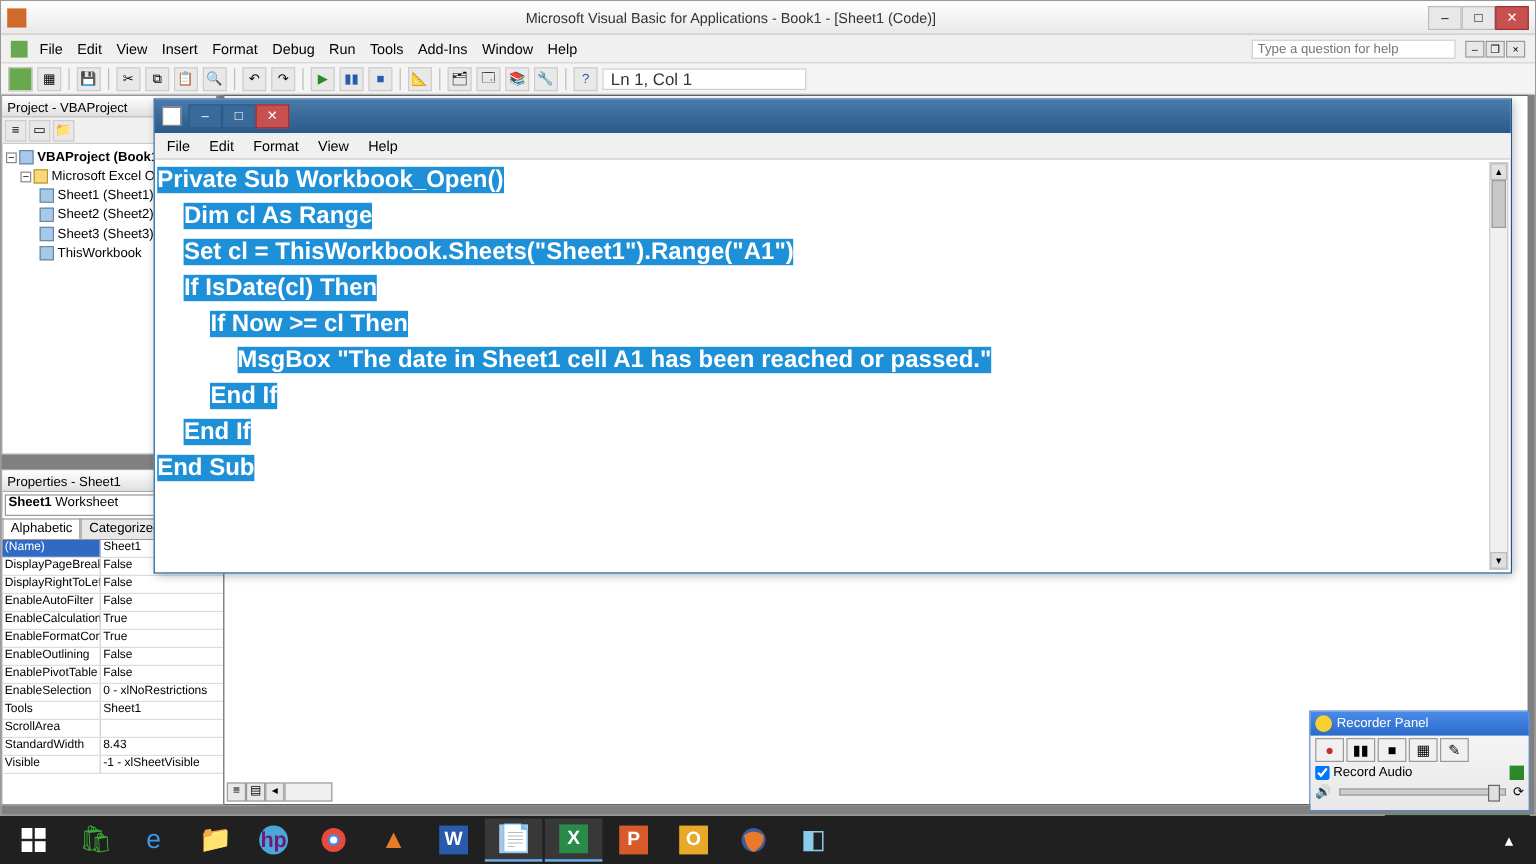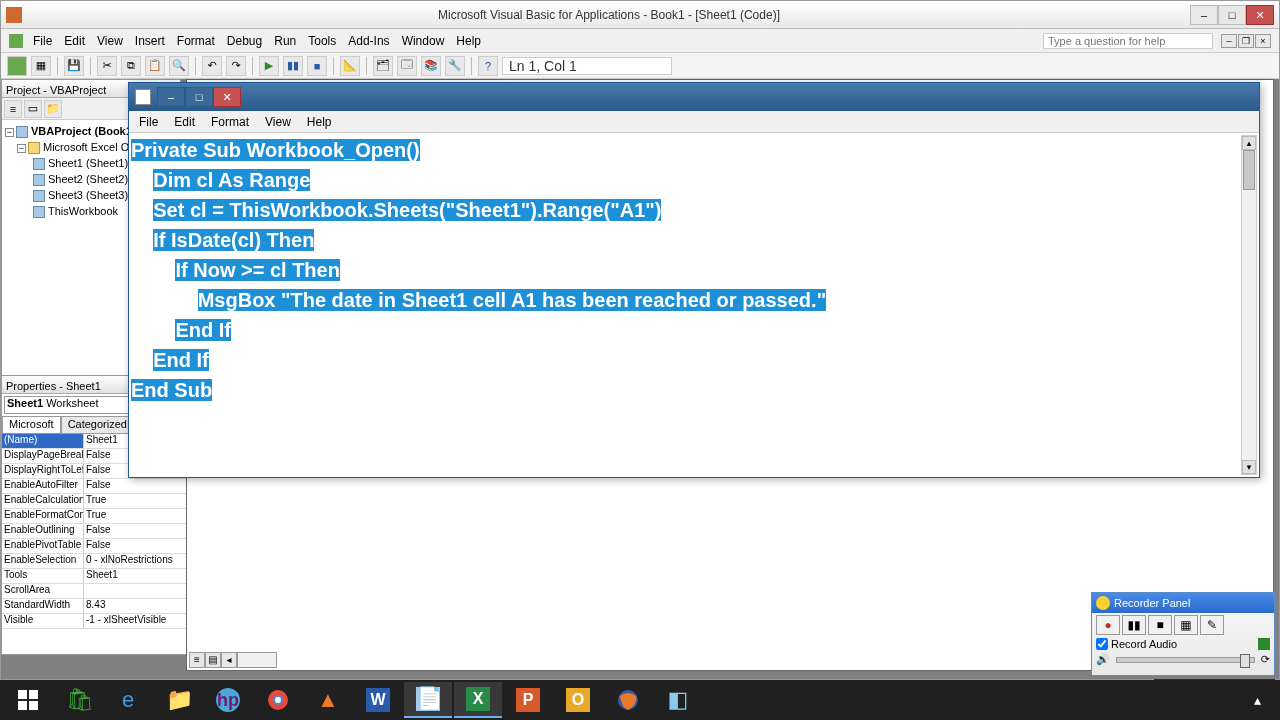--- a/index.html
+++ b/index.html
@@ -33,21 +33,21 @@
 .panel-title .x { margin-left: auto; cursor: pointer; font-size: 11px; }
 .panel-tb { height: 22px; border-bottom: 1px solid #ccc; display: flex; align-items: center; gap: 2px; padding: 0 2px; background: #f0f0f0; }
 .tree { font-size: 11px; padding: 3px; line-height: 16px; }
 .tree .node { white-space: nowrap; overflow: hidden; }
 .tree .i1 { padding-left: 12px; }
 .tree .i2 { padding-left: 28px; }
 .tree .sq { display: inline-block; width: 9px; height: 9px; border: 1px solid #888; text-align: center; line-height: 7px; font-size: 9px; margin-right: 2px; background: #fff; }
 .tree .ticon { display: inline-block; width: 12px; height: 12px; background: #f8d878; border: 1px solid #b89838; margin-right: 3px; vertical-align: middle; }
 .tree .ticon.mod { background: #a8c8e8; border-color: #6888a8; }
 
-.props-panel { position: absolute; left: 0; top: 296px; width: 213px; height: 280px; background: #fff; border: 1px solid #999; }
+.props-panel { position: absolute; left: 0; top: 312px; width: 213px; height: 280px; background: #fff; border: 1px solid #999; }
 .props-combo { height: 18px; font-size: 11px; border: 1px solid #999; margin: 2px; padding: 0 2px; }
 .props-combo b { font-weight: bold; }
 .props-tabs { height: 18px; display: flex; font-size: 11px; border-bottom: 1px solid #999; }
 .props-tab { padding: 1px 6px; border: 1px solid #999; border-bottom: none; background: #fff; cursor: pointer; }
 .props-tab.inactive { background: #e8e8e8; }
 .props-grid { font-size: 10px; }
 .props-row { display: flex; border-bottom: 1px solid #ddd; height: 15px; }
 .props-row .pname { width: 82px; padding: 0 2px; border-right: 1px solid #ccc; overflow: hidden; white-space: nowrap; }
 .props-row .pval { flex: 1; padding: 0 2px; overflow: hidden; white-space: nowrap; }
 .props-row.sel .pname { background: #316ac5; color: #fff; }
@@ -182,21 +182,21 @@
       <div class="props-panel">
         <div class="panel-title">
           <span>Properties - Sheet1</span>
           <span class="x">×</span>
         </div>
         <div class="props-combo">
           <b>Sheet1</b>
           <span> </span><span>Worksheet</span>
         </div>
         <div class="props-tabs">
-          <div class="props-tab">Microsoft</div>
+          <div class="props-tab">Alphabetic</div>
           <div class="props-tab inactive">Categorized</div>
         </div>
         <div class="props-grid" id="props-grid">
             <div class="props-row sel">
               <div class="pname">(Name)</div>
               <div class="pval">Sheet1</div>
             </div>
             <div class="props-row">
               <div class="pname">DisplayPageBreaks</div>
               <div class="pval">False</div>

